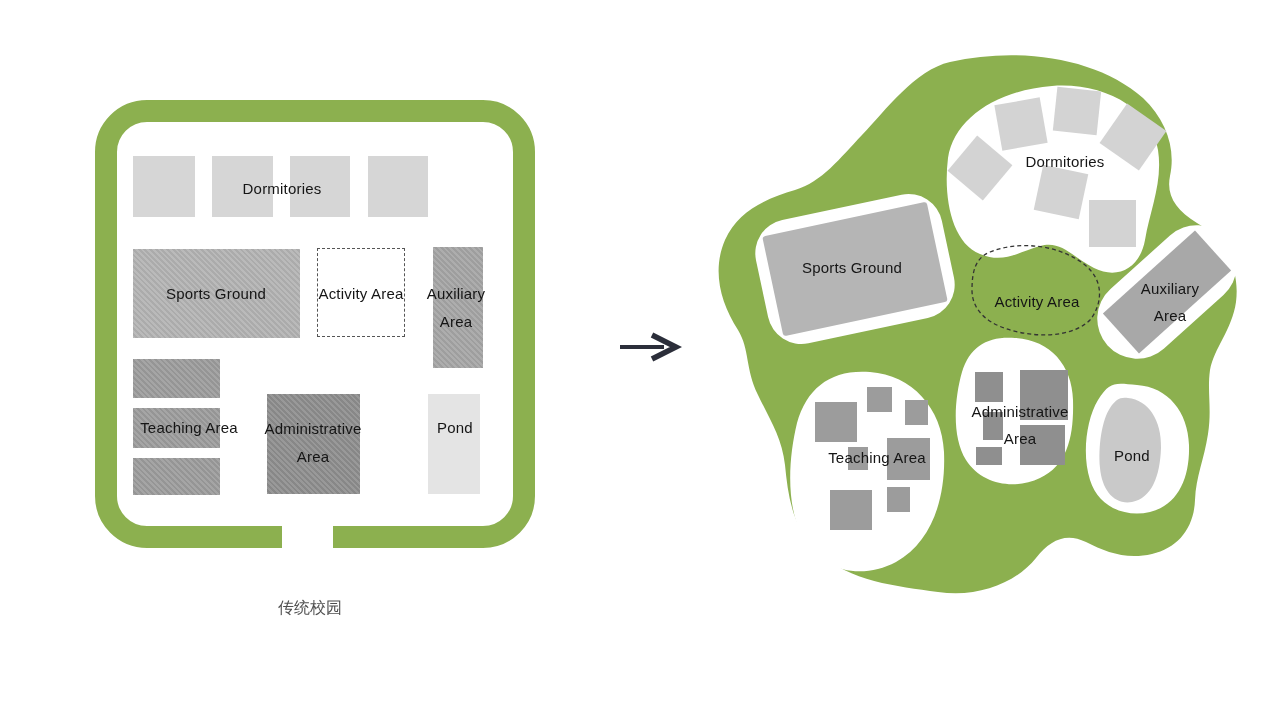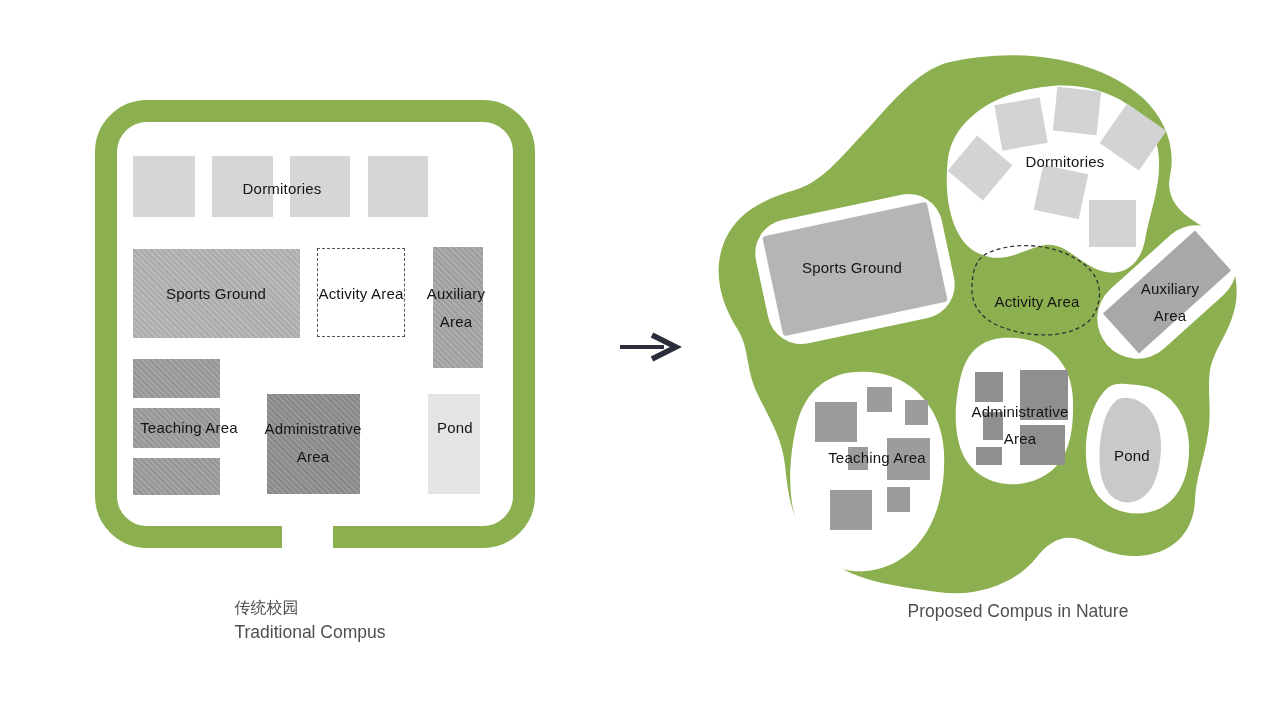--- a/index.html
+++ b/index.html
@@ -32,21 +32,21 @@
   
   .arrow{position:absolute;left:612px;top:328px;}
   
   .nature{position:absolute;left:700px;top:40px;}
   .nature text{
     font-family:"Liberation Sans",sans-serif;font-size:15px;fill:#151515;
     text-anchor:middle;letter-spacing:0.2px;
   }
   
   .caption{
-    position:absolute;transform:translateX(-50%);text-align:left;color:#4f4f4f;
+    position:absolute;transform:translateX(-50%);text-align:right;color:#4f4f4f;
   }
   .caption .zh{font-size:16px;line-height:23px;}
   .caption .en{font-size:17.5px;line-height:26px;}
 </style>
 </head>
 <body>
 
 <div class="canvas">
 
   <div class="trad">
@@ -199,19 +199,17 @@
       C 448 360, 462 380, 461 408
       C 460 436, 452 458, 432 462
       C 414 465, 402 450, 400 428
       C 398 406, 402 380, 410 368
       C 416 359, 420 357, 428 358 Z"></path>
     <text x="432" y="421">Pond</text>
   </svg>
 
   <div class="caption" style="left:310px;top:596px">
     <div class="zh">传统校园</div>
-    <div class="en">Traditional Compus</div>
   </div>
   <div class="caption" style="left:1018px;top:598px">
-    <div class="en">Proposed Compus in Nature</div>
   </div>
 
 </div>
 
 </body></html>

